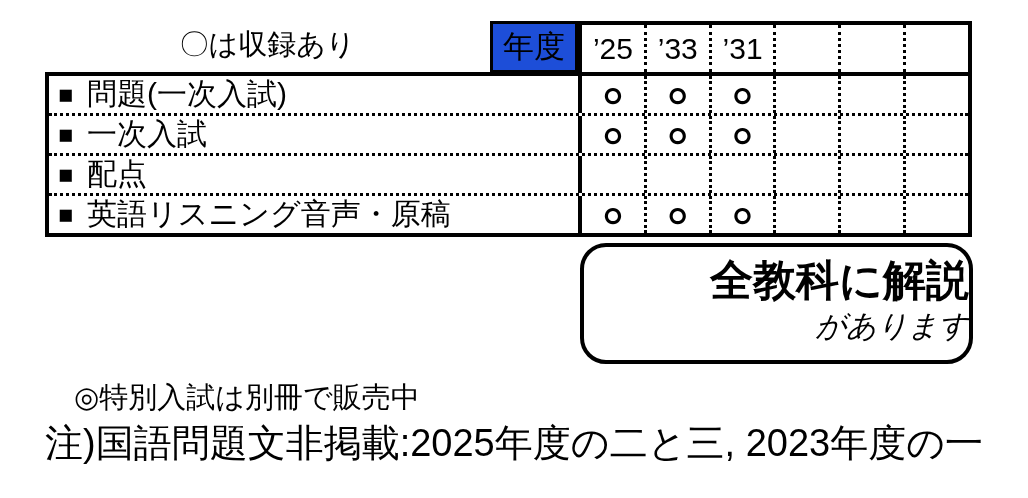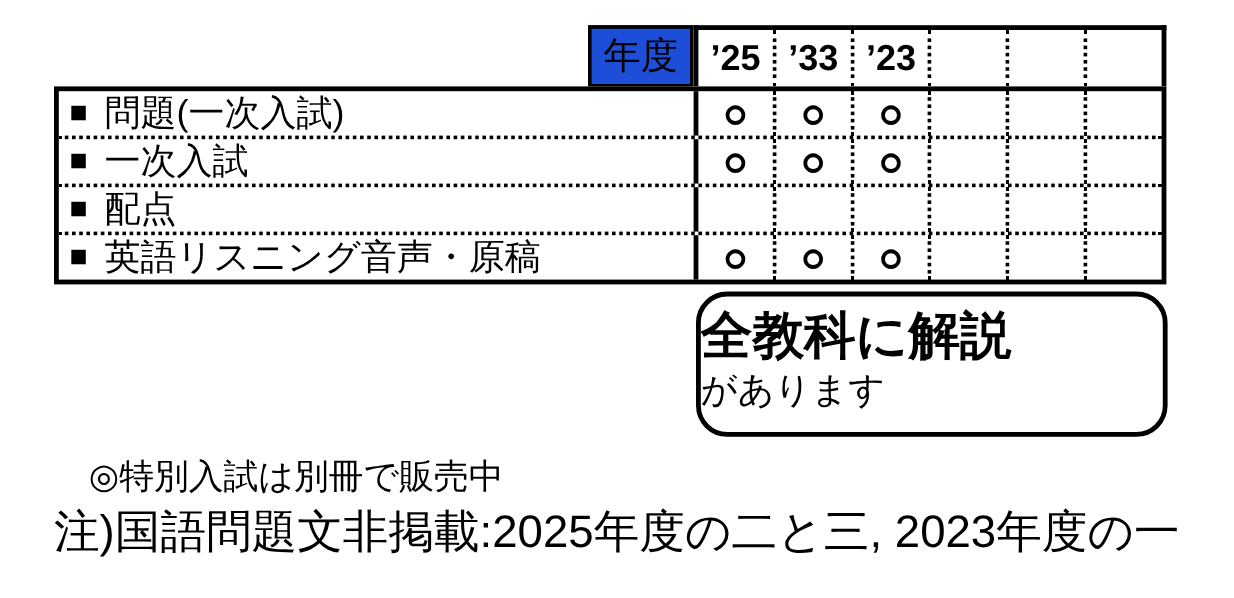--- a/index.html
+++ b/index.html
@@ -21,21 +21,21 @@
     font-size:31px;background:#1d4ed8;
   }
   
   .year-header{
     position:absolute;left:578px;top:21px;width:394px;height:51px;
     box-sizing:border-box;border-top:4px solid #000;border-left:4px solid #000;
     border-right:4px solid #000;display:flex;background:#fff;
   }
   .yh-cell{
     flex:1;display:flex;align-items:center;justify-content:center;
-    font-size:30px;font-weight:700;
+    font-size:30px;font-weight:400;
   }
   .yh-cell + .yh-cell{border-left:3px dotted #000;}
   
   .table-body{
     position:absolute;left:45px;top:72px;width:927px;height:165px;
     border:4px solid #000;box-sizing:border-box;
     display:flex;flex-direction:column;background:#fff;
   }
   .t-row{flex:1;display:flex;min-height:0;}
   .t-row + .t-row{border-top:3px dotted #000;}
@@ -48,40 +48,41 @@
   .cell{
     flex:1;display:flex;align-items:center;justify-content:center;
     font-size:33px;font-weight:bold;-webkit-text-stroke:1.8px #000;
     line-height:1;
   }
   .cell + .cell{border-left:3px dotted #000;}
   
   .callout{
     position:absolute;left:580px;top:243px;width:393px;height:121px;
     border:4px solid #000;border-radius:26px;box-sizing:border-box;
-    text-align:left;background:#fff;
+    text-align:right;background:#fff;
   }
   .callout-line1{font-size:43px;font-weight:bold;margin-top:7px;line-height:52px;white-space:nowrap;}
-  .callout-line2{font-size:30px;margin-top:2px;line-height:36px;white-space:nowrap;}
+  .callout-line2{font-size:30px;margin-top:2px;line-height:36px;white-space:nowrap;font-style:italic;}
   
   .note1{position:absolute;left:48px;top:378px;font-size:29px;white-space:nowrap;margin-left:26px;}
   .note2{position:absolute;left:45px;top:418px;font-size:38px;white-space:nowrap;}
 </style>
 </head>
 <body>
 
 <div id="canvas">
 
+  <div class="legend">〇は収録あり</div>
 
   <div class="nendo-box">年度</div>
 
   <div class="year-header">
     <div class="yh-cell">’25</div>
     <div class="yh-cell">’33</div>
-    <div class="yh-cell">’23</div>
+    <div class="yh-cell">’31</div>
     <div class="yh-cell"></div>
     <div class="yh-cell"></div>
     <div class="yh-cell"></div>
   </div>
 
   <div class="table-body">
 
     <div class="t-row">
       <div class="row-label">
         <span class="row-bullet">■</span>

